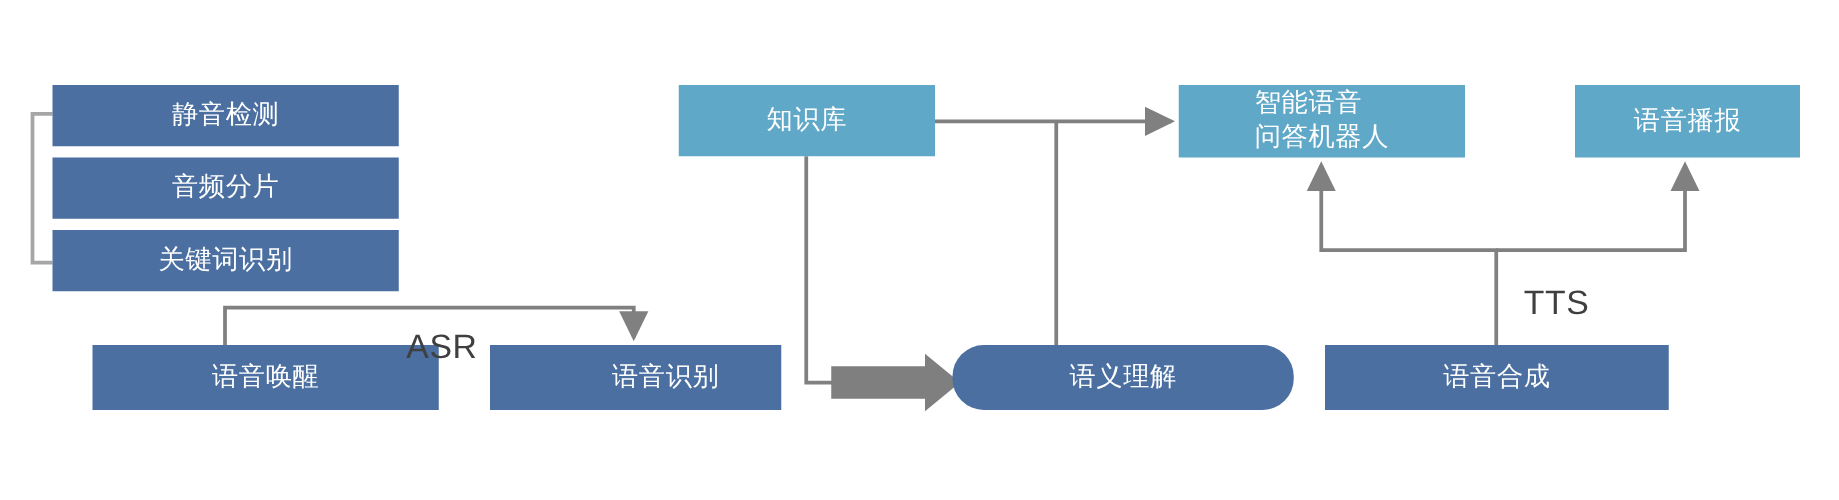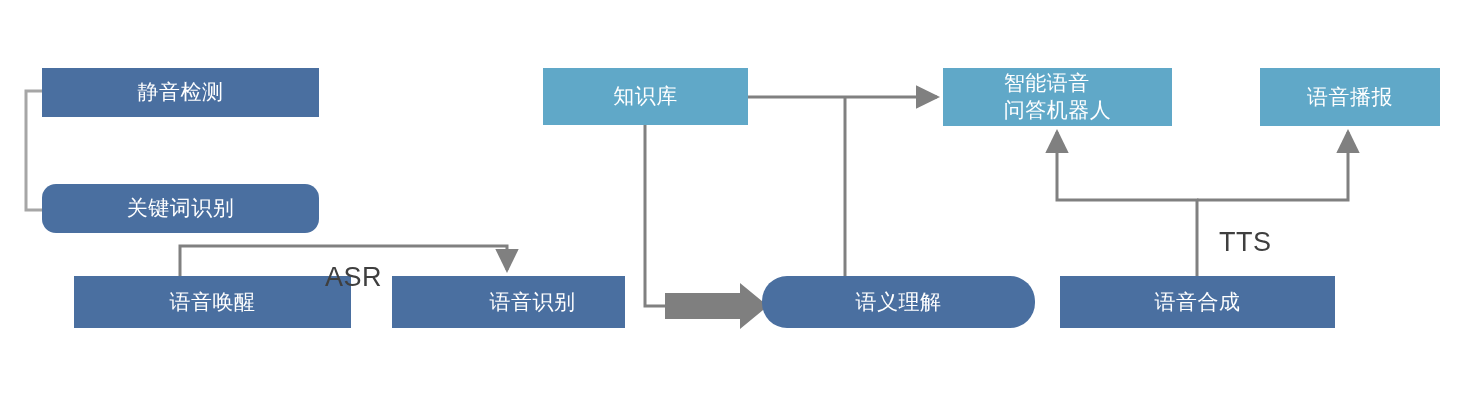--- a/index.html
+++ b/index.html
@@ -88,22 +88,25 @@
     <g>
       <path d="M1197,276 L1197,200 L1057,200 L1057,132" fill="none" stroke="#808080" stroke-width="3" marker-end="url(#arrowThin)"></path>
       <path d="M1197,200 L1348,200 L1348,132" fill="none" stroke="#808080" stroke-width="3" marker-end="url(#arrowThin)"></path>
     </g>
   </svg>
 
   <div class="node dark" style="left:42px; top:68px; width:277px; height:49px;">
     <span>静音检测</span>
   </div>
 
+  <div class="node dark" style="left:42px; top:126px; width:277px; height:49px;">
+    <span>音频分片</span>
+  </div>
 
-  <div class="node dark" style="left:42px; top:184px; width:277px; height:49px;border-radius:14px;">
+  <div class="node dark" style="left:42px; top:184px; width:277px; height:49px;">
     <span>关键词识别</span>
   </div>
 
   <div class="node dark" style="left:42px; top:276px; width:277px; height:52px;margin-left:32px;">
     <span>语音唤醒</span>
   </div>
 
   <div class="node dark" style="left:392px; top:276px; width:233px; height:52px;padding-left:48px;">
     <span>语音识别</span>
   </div>

